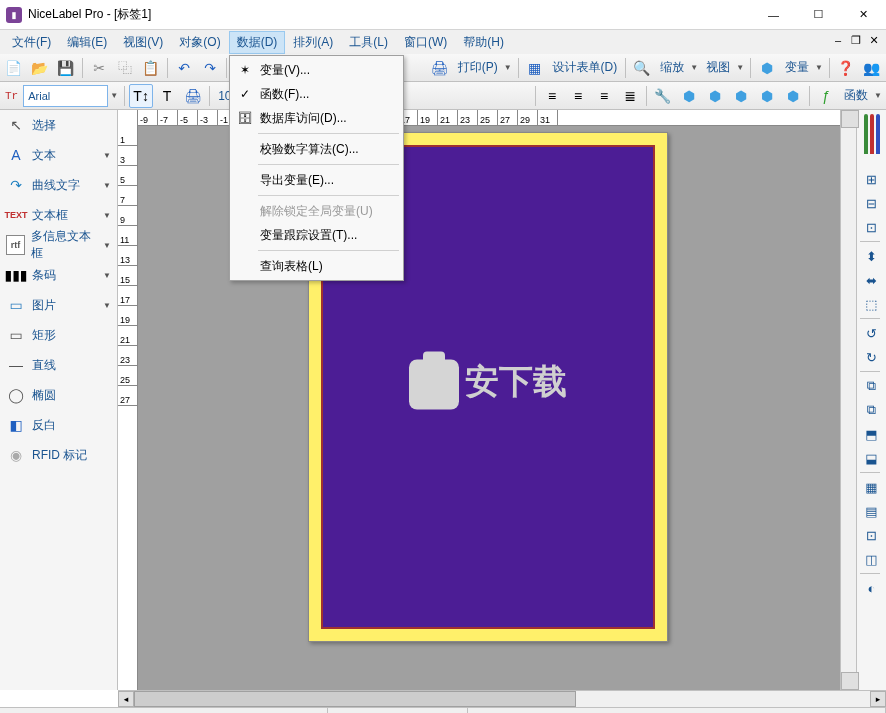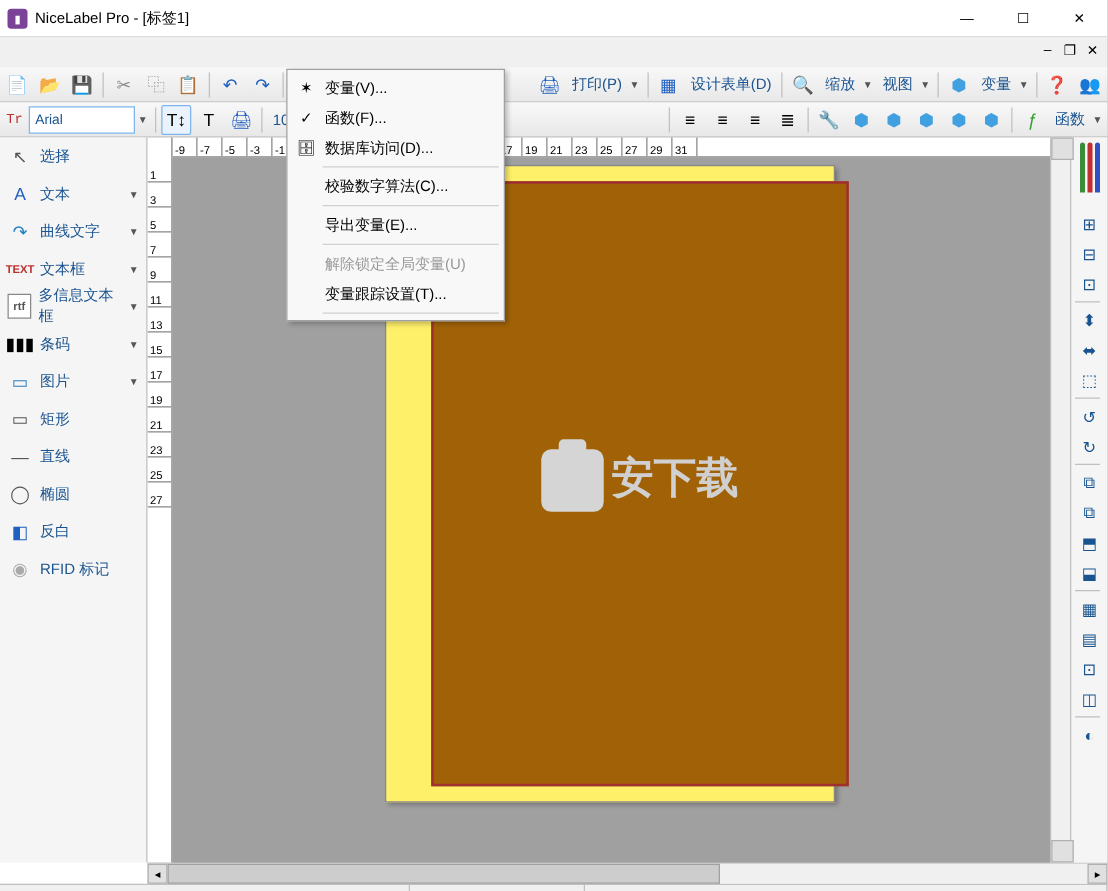--- a/index.html
+++ b/index.html
@@ -38,21 +38,21 @@
 
 .work-area { flex: 1; background: #a0a0a0; position: relative; display: flex; }
 .vruler { width: 20px; background: #fff; border-right: 1px solid #888; position: relative; overflow: hidden; }
 .vruler-inner { position: absolute; left: 0; top: 16px; width: 100%; }
 .vtick { height: 20px; font-size: 9px; color: #000; padding-left: 2px; border-bottom: 1px solid #888; display: flex; align-items: flex-end; }
 .hruler-wrap { flex: 1; display: flex; flex-direction: column; }
 .hruler { height: 16px; background: #fff; border-bottom: 1px solid #888; display: flex; font-size: 9px; color: #000; }
 .htick { width: 20px; border-right: 1px solid #888; padding-left: 2px; display: flex; align-items: flex-end; }
 .canvas-area { flex: 1; background: #a0a0a0; position: relative; overflow: hidden; }
 .label-doc { position: absolute; left: 170px; top: 6px; width: 360px; height: 510px; background: #fff06a; border: 1px solid #888; box-shadow: 2px 2px 4px rgba(0,0,0,.3); padding: 12px; }
-.label-inner { width: 100%; height: 100%; background: #a16207; border: 2px solid #a03030; position: relative; margin-left: 24px; }
+.label-inner { width: 100%; height: 100%; background: #4c1d95; border: 2px solid #a03030; position: relative; }
 .watermark { position: absolute; top: 50%; left: 50%; transform: translate(-50%,-55%); color: #d0d0d0; font-size: 34px; font-weight: bold; text-align: center; pointer-events: none; }
 .watermark-sub { font-size: 15px; color: #d5d5d5; letter-spacing: 1px; }
 .wm-icon { display: inline-block; width: 50px; height: 50px; background: #d5d5d5; border-radius: 8px; vertical-align: middle; margin-right: 6px; position: relative; }
 .wm-icon::before { content: ""; position: absolute; top: -8px; left: 14px; width: 22px; height: 10px; background: #d5d5d5; border-radius: 4px 4px 0 0; }
 
 .right-rail { width: 30px; background: #f5f5f5; border-left: 1px solid #c0c0c0; display: flex; flex-direction: column; align-items: center; padding-top: 4px; gap: 4px; }
 .rail-btn { width: 24px; height: 24px; display: flex; align-items: center; justify-content: center; font-size: 13px; color: #1a5490; border-radius: 2px; }
 .rail-sep { width: 20px; height: 1px; background: #c0c0c0; margin: 2px 0; }
 .pens { width: 18px; height: 45px; position: relative; margin-bottom: 4px; }
 .pen { position: absolute; width: 4px; height: 40px; border-radius: 2px 2px 0 0; }
@@ -102,20 +102,31 @@
   <div class="title-icon"></div>
   <div class="title-text">NiceLabel Pro - [标签1]</div>
   <div class="win-controls">
     <div class="win-btn">—</div>
     <div class="win-btn">☐</div>
     <div class="win-btn">✕</div>
   </div>
 </div>
 
 <div class="menubar">
+  <div id="menu-items" style="display: flex;">
+      <div class="menu-item">文件(F)</div>
+      <div class="menu-item">编辑(E)</div>
+      <div class="menu-item">视图(V)</div>
+      <div class="menu-item">对象(O)</div>
+      <div class="menu-item active">数据(D)</div>
+      <div class="menu-item">排列(A)</div>
+      <div class="menu-item">工具(L)</div>
+      <div class="menu-item">窗口(W)</div>
+      <div class="menu-item">帮助(H)</div>
+    </div>
   <div class="mdi-controls">
     <div class="mdi-btn">–</div>
     <div class="mdi-btn">❐</div>
     <div class="mdi-btn">✕</div>
   </div>
 </div>
 
 <div class="toolbar-row">
   <div class="tb-btn ic-new">📄</div>
   <div class="tb-btn ic-open">📂</div>
@@ -390,13 +401,16 @@
       <span>导出变量(E)...</span>
     </div>
     <div class="dd-sep"></div>
     <div class="dd-item disabled">
       <span>解除锁定全局变量(U)</span>
     </div>
     <div class="dd-item">
       <span>变量跟踪设置(T)...</span>
     </div>
     <div class="dd-sep"></div>
+    <div class="dd-item">
+      <span>查询表格(L)</span>
+    </div>
   </div>
 
 </body></html>

